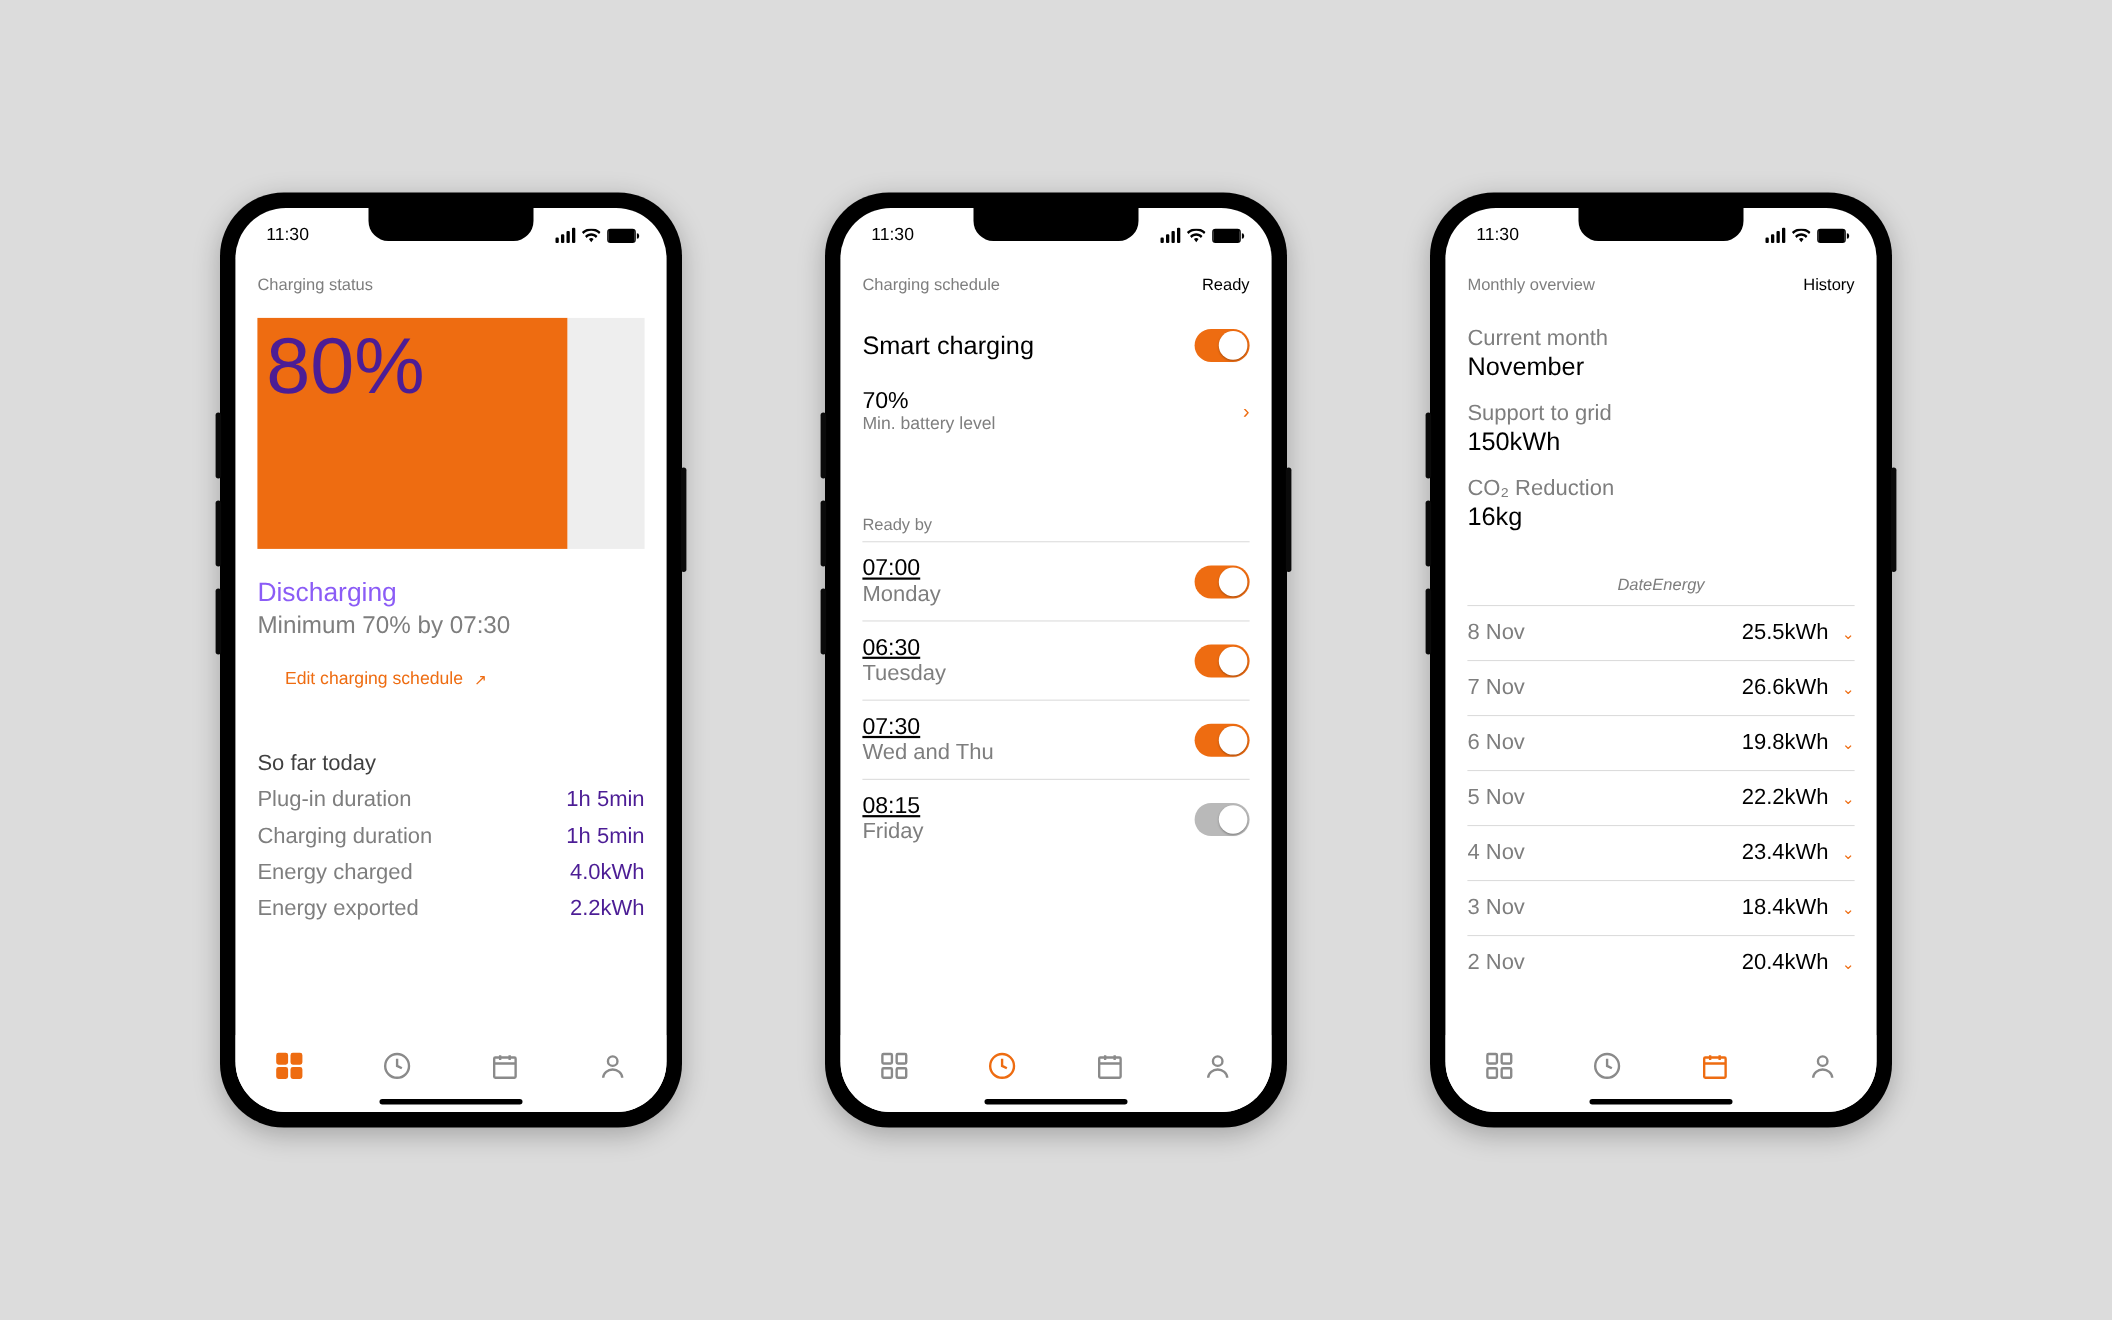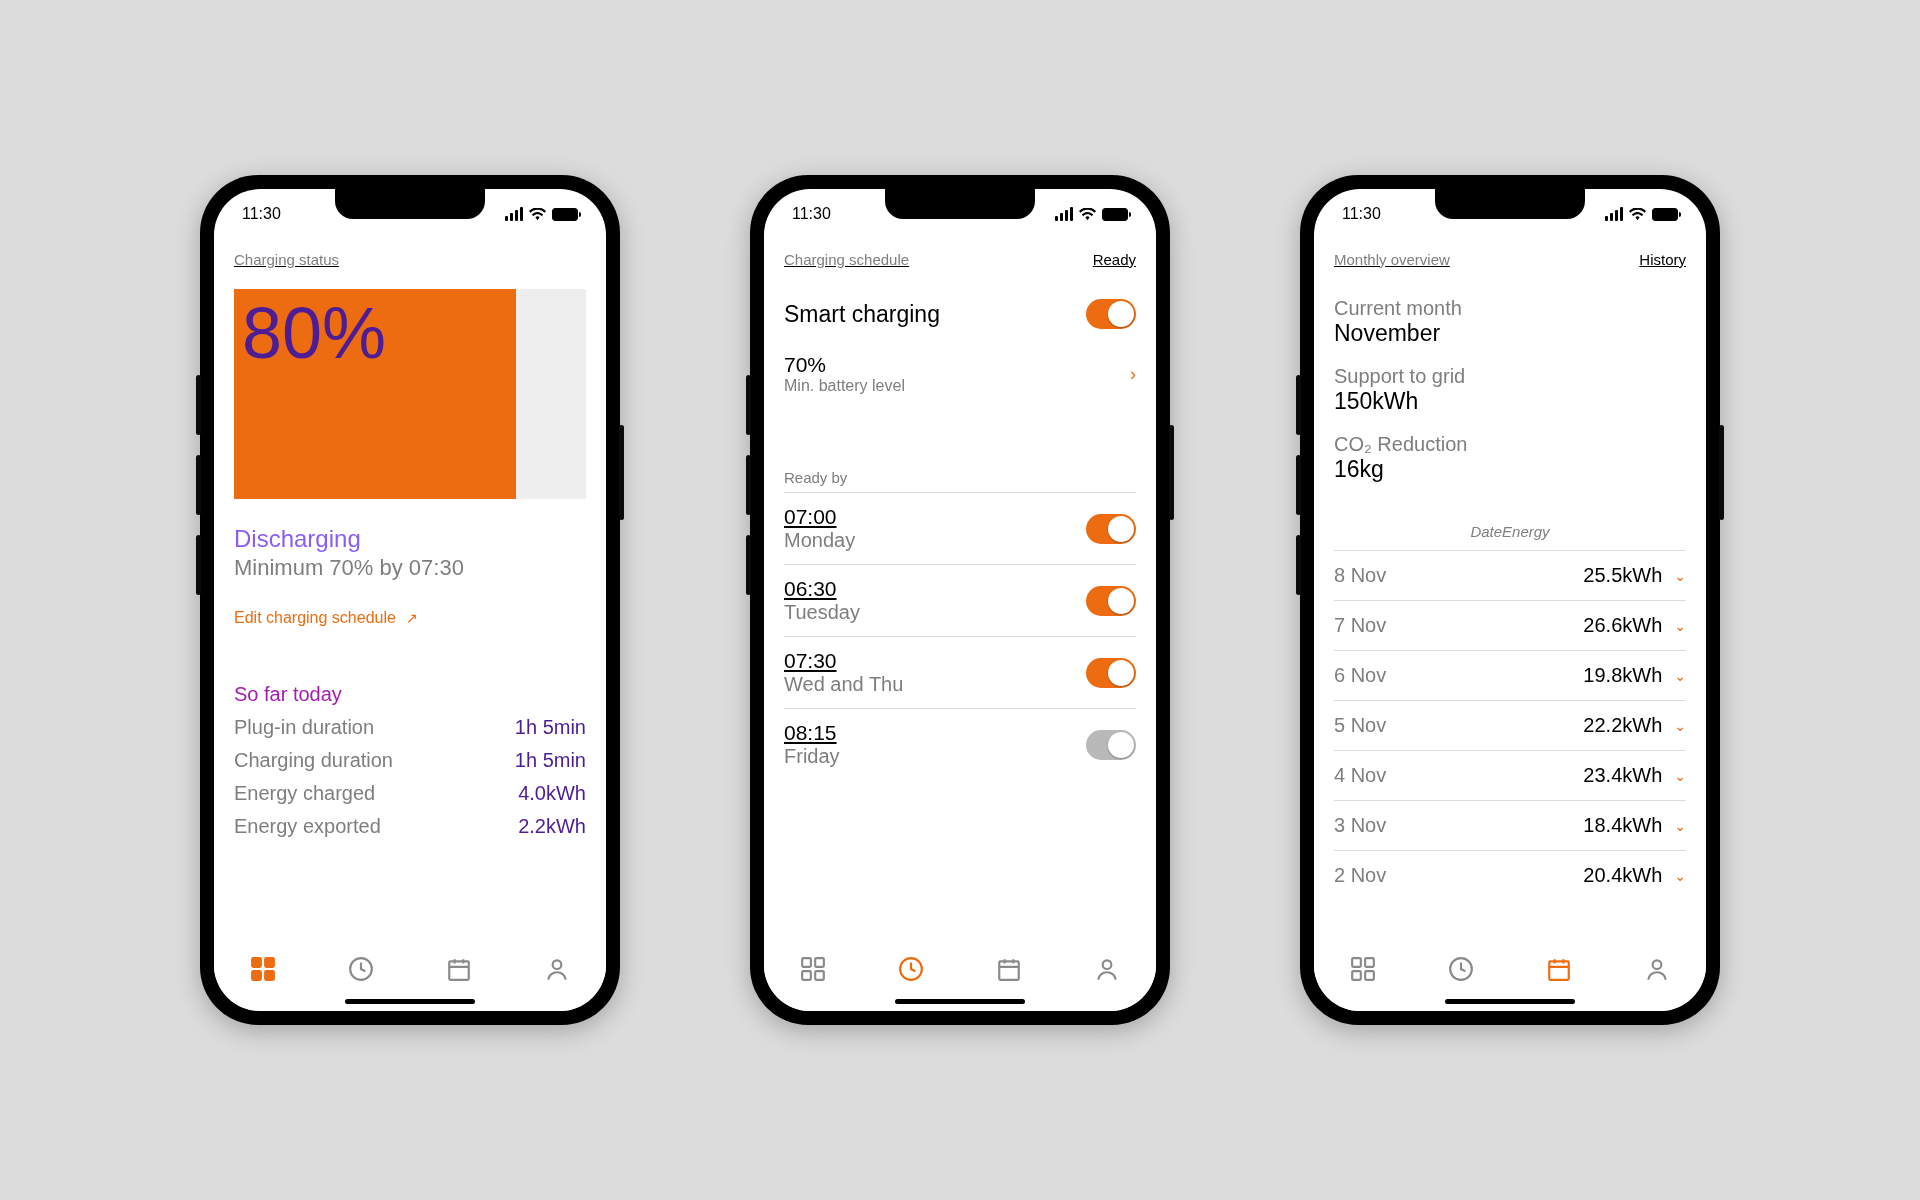--- a/index.html
+++ b/index.html
@@ -54,34 +54,34 @@
   .sig-bars span:nth-child(2){height:8px;}
   .sig-bars span:nth-child(3){height:11px;}
   .sig-bars span:nth-child(4){height:14px;}
   .wifi{width:17px;height:13px;}
   .batt{width:26px;height:13px;border:1.5px solid #000;border-radius:3px;position:relative;}
   .batt::after{content:"";position:absolute;right:-4px;top:3px;width:2.5px;height:5px;background:#000;border-radius:0 2px 2px 0;}
   .batt i{display:block;width:100%;height:100%;background:#000;border-radius:1px;}
 
   
   .content{flex:1;overflow:hidden;padding:0 20px 70px 20px;}
-  .header-row{display:flex;align-items:center;justify-content:space-between;height:40px;text-decoration:underline;}
+  .header-row{display:flex;align-items:center;justify-content:space-between;height:40px;}
   .header-label{font-size:15px;color:var(--grey-txt);}
   .header-action{font-size:15px;color:#000;}
 
   
   .battery-box{display:flex;height:210px;margin-top:10px;}
   .battery-fill{background:var(--orange-bg);flex:0 0 80%;color:#4c1d95;font-size:72px;line-height:1;padding:8px 8px;}
   .battery-empty{flex:1;background:#eeeeee;}
   .disch-block{margin-top:26px;}
   .h-line{font-size:24px;color:#8b5cf6;}
   .sub-line{font-size:22px;color:var(--grey-txt);margin-top:2px;}
-  .link-orange{color:var(--orange);font-size:16px;margin-top:28px;display:flex;align-items:center;gap:10px;}
+  .link-orange{color:var(--orange);font-size:16px;margin-top:28px;display:flex;align-items:center;gap:10px;margin-left:25px;}
   .link-orange .arrow{font-size:14px;}
-  .today-head{font-size:20px;color:#a21caf;margin-top:56px;}
+  .today-head{font-size:20px;color:#404040;margin-top:56px;}
   .kv{display:flex;justify-content:space-between;margin-top:10px;font-size:20px;}
   .kv .k{color:var(--grey-txt);}
   .kv .v{color:#4c1d95;text-align:center;}
 
   
   .row{display:flex;align-items:center;justify-content:space-between;padding:14px 0;}
   .row .txt .t{font-size:21px;color:#000;}
   .row .txt .s{font-size:16px;color:var(--grey-txt);}
   .row.big{padding:20px 0 10px 0;}
   .row.big .t{font-size:23px;}

